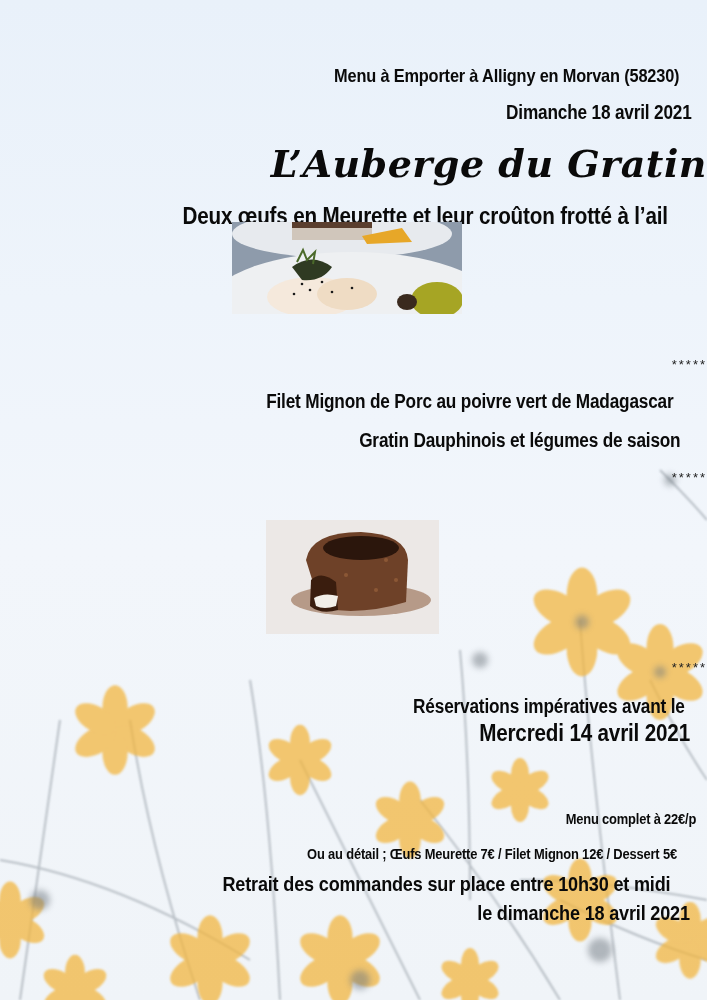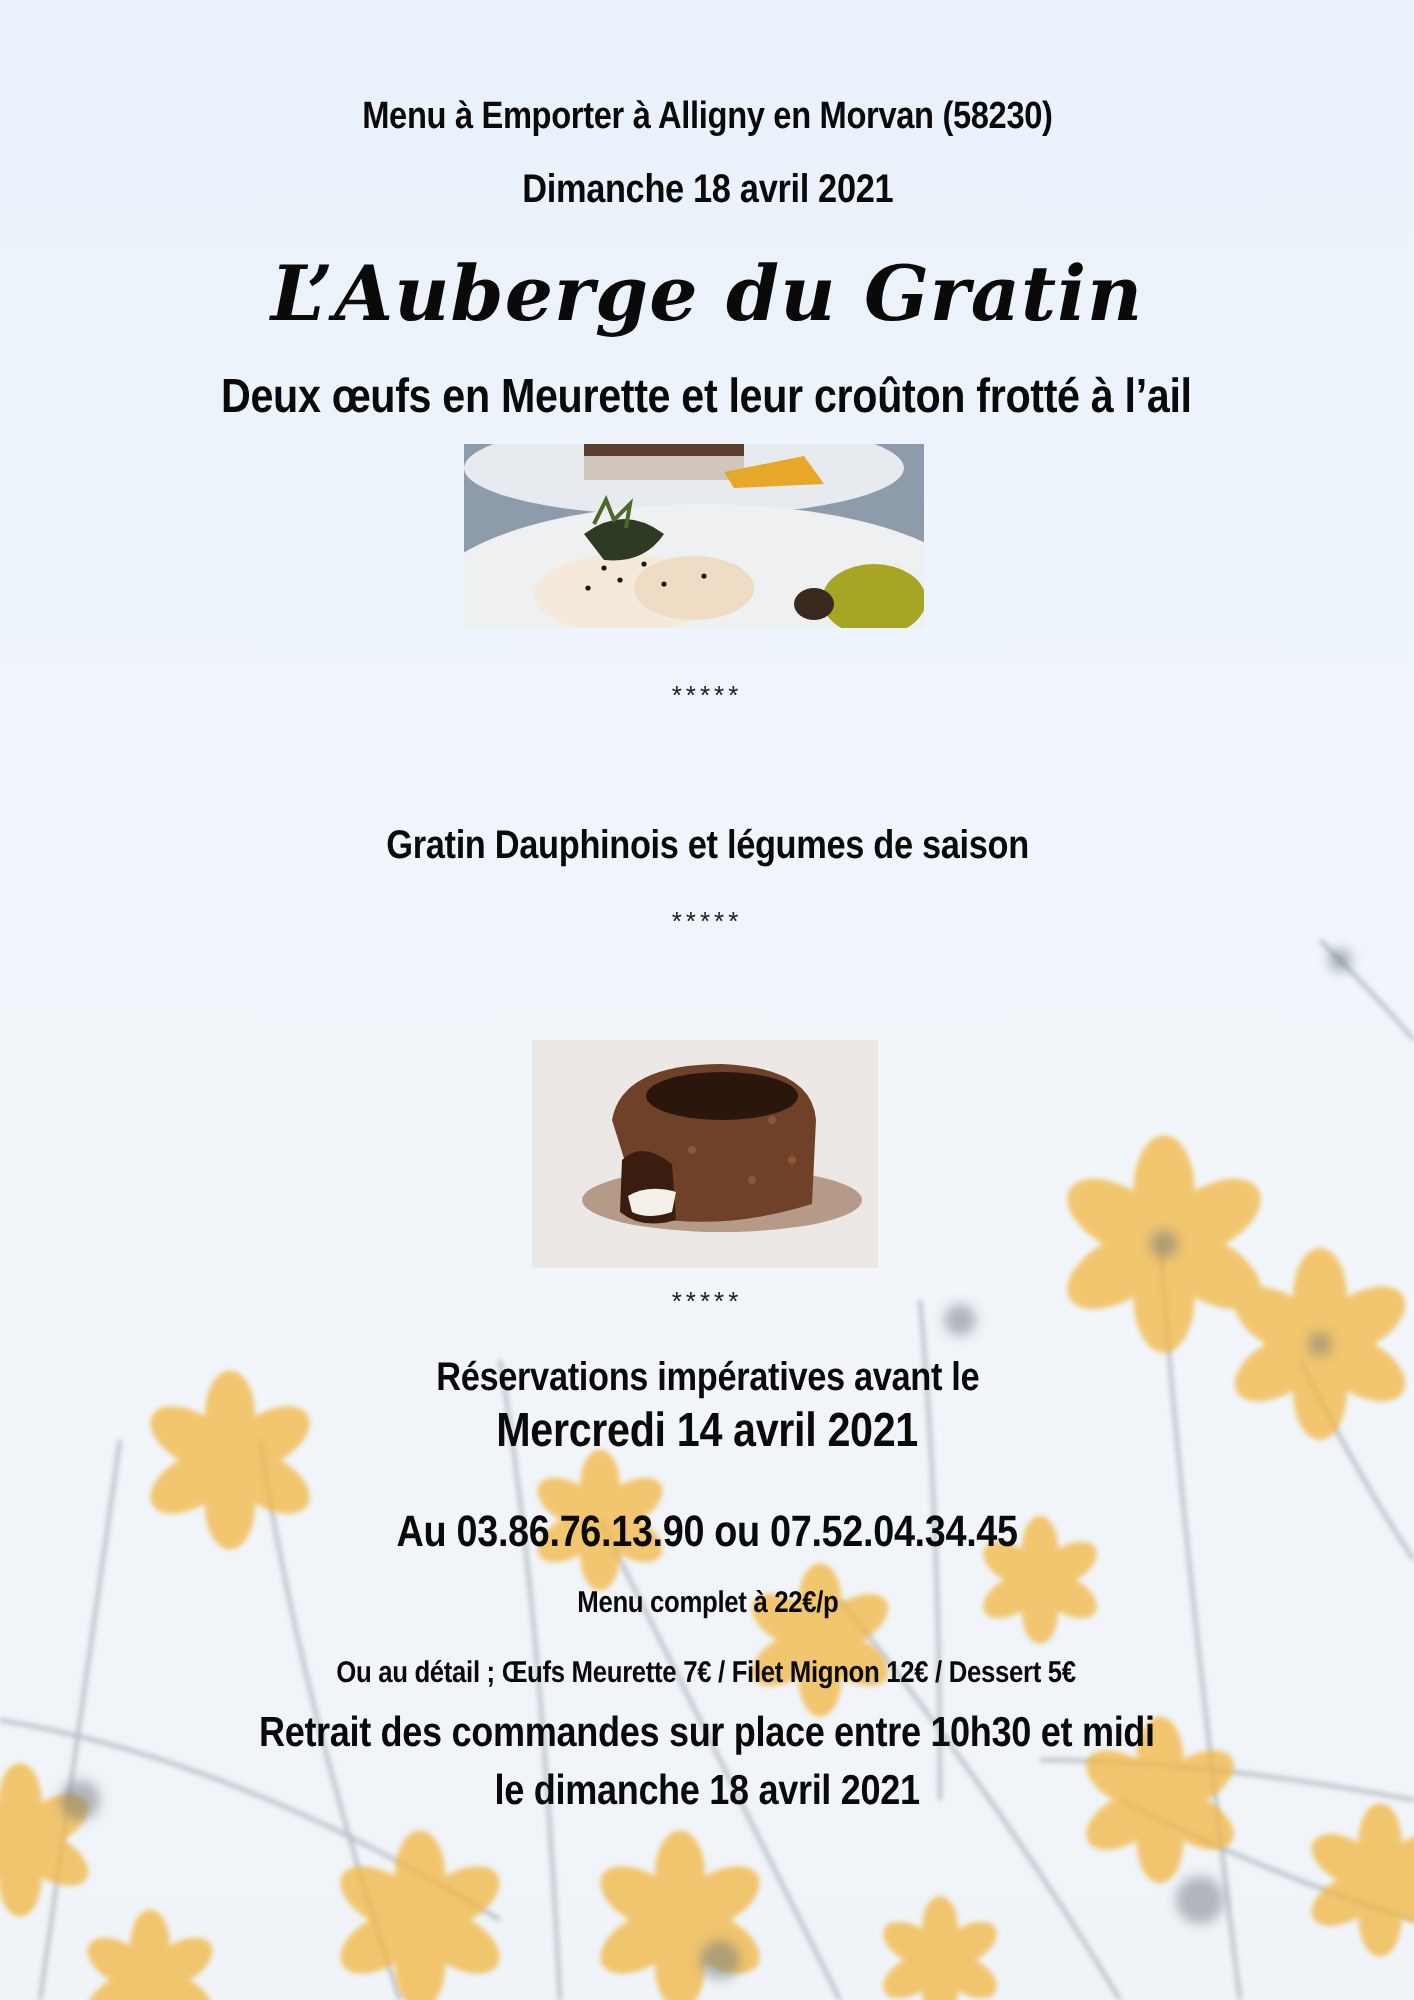--- a/index.html
+++ b/index.html
@@ -5,23 +5,23 @@
   html, body { margin: 0; padding: 0; }
   body {
     width: 707px; height: 1000px; overflow: hidden; position: relative;
     background: linear-gradient(180deg, #e9f1fa 0%, #eef4fb 30%, #f2f6fb 55%, #f0f4f8 100%);
     font-family: "Liberation Sans", sans-serif;
     color: #0a0a0a;
   }
   .bg { position: absolute; inset: 0; z-index: 0; }
   .content { position: absolute; inset: 0; z-index: 1; text-align: center; }
   .line {
-    position: absolute; left: 0; right: 0; text-align: center;
+    position: absolute; left: 0; right: 0; text-align: right;
     font-family: "Liberation Sans", sans-serif; font-weight: bold;
-    letter-spacing: -0.2px; white-space: nowrap;
+    letter-spacing: -0.2px; white-space: nowrap; margin-top: 17px;
   }
   .narrow { transform: scaleX(0.86); transform-origin: center; }
   .title-gothic {
     font-family: "DejaVu Serif", serif; font-weight: bold; font-style: italic;
     font-size: 38px; letter-spacing: 0.5px;
   }
   .stars { font-weight: normal; font-size: 13px; letter-spacing: 2px; color: #222; }
   .photo { position: absolute; overflow: hidden; }
 </style>
 </head>
@@ -126,20 +126,23 @@
           <circle cx="62" cy="72" r="1.3"></circle>
           <circle cx="120" cy="66" r="1.3"></circle>
       </g>
     </svg>
   </div>
 
   <div class="line stars" style="top:340px;">
     <span>*****</span>
   </div>
 
+  <div class="line" style="top:373px;font-size:20px;">
+    <span class="narrow" style="display:inline-block">Filet Mignon de Porc au poivre vert de Madagascar</span>
+  </div>
 
   <div class="line" style="top:412px;font-size:20px;">
     <span class="narrow" style="display:inline-block">Gratin Dauphinois et légumes de saison</span>
   </div>
 
   <div class="line stars" style="top:453px;">
     <span>*****</span>
   </div>
 
 
@@ -165,23 +168,20 @@
   </div>
 
   <div class="line" style="top:678px;font-size:20px;">
     <span class="narrow" style="display:inline-block">Réservations impératives avant le</span>
   </div>
 
   <div class="line" style="top:702px;font-size:24px;">
     <span class="narrow" style="display:inline-block">Mercredi 14 avril 2021</span>
   </div>
 
-  <div class="line" style="top:753px;font-size:22px;">
-    <span class="narrow" style="display:inline-block">Au 03.86.76.13.90 ou 07.52.04.34.45</span>
-  </div>
 
   <div class="line" style="top:793px;font-size:15px;">
     <span class="narrow" style="display:inline-block">Menu complet à 22€/p</span>
   </div>
 
   <div class="line" style="top:828px;font-size:15px;">
     <span class="narrow" style="display:inline-block">Ou au détail ; Œufs Meurette 7€ / Filet Mignon 12€ / Dessert 5€</span>
   </div>
 
   <div class="line" style="top:855px;font-size:21px;">

